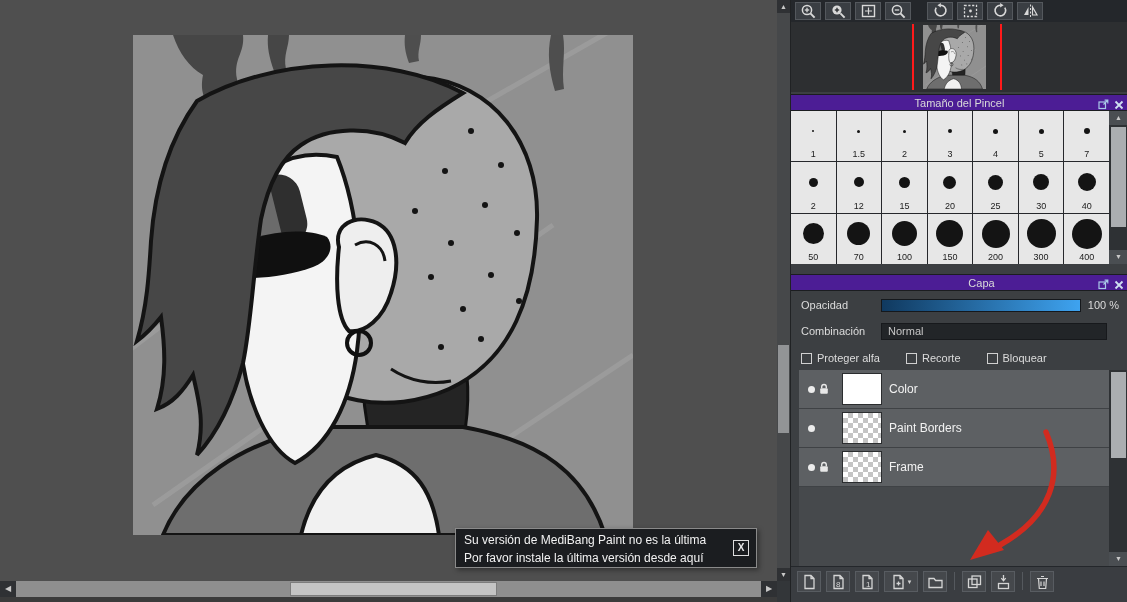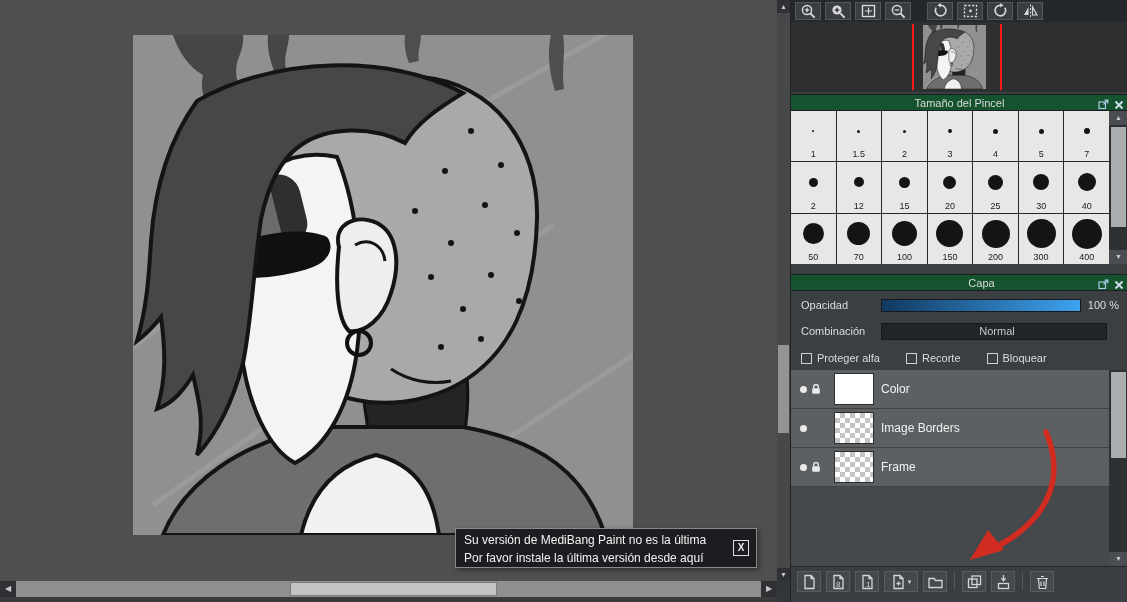--- a/index.html
+++ b/index.html
@@ -30,21 +30,21 @@
   .nav-toolbar{position:absolute;left:0;top:0;width:337px;height:22px;background:#24272b;
       display:flex;align-items:center;gap:4px;padding-left:4px;box-sizing:border-box;}
   .tool-btn{width:26px;height:18px;background:#3a3e43;border:1px solid #54585d;box-sizing:border-box;
       display:flex;align-items:center;justify-content:center;flex:none;}
   .tool-gap{width:8px;flex:none;}
 
   .navigator{position:absolute;left:0;top:22px;width:337px;height:70px;background:#2d2f31;overflow:hidden;}
   .nav-thumb{position:absolute;left:132px;top:3px;width:63px;height:64px;}
   .nav-line{position:absolute;top:2px;width:2px;height:66px;background:#ff1a1a;}
 
-  .panel-header{position:absolute;left:0;width:337px;height:17px;background:#14532d;color:#d9d9d9;
+  .panel-header{position:absolute;left:0;width:337px;height:17px;background:#4c1d95;color:#d9d9d9;
       font-size:11px;text-align:center;line-height:17px;border-top:1px solid #1b1d20;
       border-bottom:1px solid #1b1d20;box-sizing:border-box;}
   .ph-icons{position:absolute;right:4px;top:3px;display:flex;gap:5px;align-items:center;}
   #brush-header{top:94px;}
   #capa-header{top:274px;padding-left:44px;}
 
   
   #brush-grid{position:absolute;left:0;top:111px;width:318px;height:153px;background:#26282c;
       display:grid;grid-template-columns:repeat(7,1fr);grid-template-rows:repeat(3,1fr);gap:1px;}
   .brush-cell{background:#e7e7e7;position:relative;display:flex;align-items:center;justify-content:center;}
@@ -62,28 +62,28 @@
   
   #opacity-row{position:absolute;left:0;top:293px;width:337px;height:26px;text-align:right;}
   .opt-label{position:absolute;left:10px;color:#dcdcdc;font-size:11px;}
   #opacity-slider{position:absolute;left:90px;top:6px;width:200px;height:13px;background:#1b2026;
       border:1px solid #15181c;box-sizing:border-box;}
   #opacity-fill{width:100%;height:100%;background:linear-gradient(to right,#10395f,#3ea3f0);}
   #opacity-value{position:absolute;right:9px;top:6px;color:#dcdcdc;font-size:11px;}
 
   #blend-row{position:absolute;left:0;top:321px;width:337px;height:22px;}
   #blend-select{position:absolute;left:90px;top:2px;width:226px;height:17px;background:#222528;
-      border:1px solid #17191c;box-sizing:border-box;color:#c6c6c6;font-size:11px;line-height:15px;padding-left:6px;text-align:center;}
+      border:1px solid #17191c;box-sizing:border-box;color:#c6c6c6;font-size:11px;line-height:15px;padding-left:6px;}
 
   #check-row{position:absolute;left:0;top:348px;width:337px;height:20px;display:flex;align-items:center;
       gap:26px;padding-left:10px;box-sizing:border-box;}
   .cb-item{display:flex;align-items:flex-end;gap:5px;color:#dcdcdc;font-size:11px;}
   .cb-box{width:11px;height:11px;border:1px solid #d0d0d0;box-sizing:border-box;flex:none;}
 
-  #layer-list{position:absolute;left:0;top:370px;width:318px;height:196px;background:#46494c;overflow:hidden;}
+  #layer-list{position:absolute;left:8px;top:370px;width:318px;height:196px;background:#46494c;overflow:hidden;}
   .layer-row{position:relative;height:39px;background:#5d6063;border-bottom:1px solid #3f4245;box-sizing:border-box;}
   .layer-row.selected{background:linear-gradient(#4c9ae0,#3780c6);}
   .eye{position:absolute;left:9px;top:16px;width:7px;height:7px;border-radius:50%;background:#ececec;}
   .lock{position:absolute;left:20px;top:13px;display:flex;}
   .thumb{position:absolute;left:43px;top:3px;width:40px;height:32px;border:1px solid #2b2d2f;
       box-sizing:border-box;background:#fff;overflow:hidden;}
   .thumb.transparent{background-image:linear-gradient(45deg,#c4c4c4 25%,transparent 25%,transparent 75%,#c4c4c4 75%),
       linear-gradient(45deg,#c4c4c4 25%,transparent 25%,transparent 75%,#c4c4c4 75%);
       background-size:10px 10px;background-position:0 0,5px 5px;background-color:#fff;}
   .layer-name{position:absolute;left:90px;top:12px;color:#f2f2f2;font-size:12px;}
@@ -403,21 +403,21 @@
               <path d="M2.7 5.2 V3.8 a2.3 2.3 0 0 1 4.6 0 V5.2" fill="none" stroke="#e8e8e8" stroke-width="1.4"></path>
               <rect x="1.2" y="5.2" width="7.6" height="5.6" rx="1" fill="#e8e8e8"></rect>
             </svg>
           </span>
           <div class="thumb"></div>
           <span class="layer-name">Color</span>
         </div>
         <div class="layer-row">
           <span class="eye"></span>
           <div class="thumb transparent"></div>
-          <span class="layer-name">Image Borders</span>
+          <span class="layer-name">Paint Borders</span>
         </div>
         <div class="layer-row">
           <span class="eye"></span>
           <span class="lock">
             <svg width="10" height="12" viewBox="0 0 10 12">
               <path d="M2.7 5.2 V3.8 a2.3 2.3 0 0 1 4.6 0 V5.2" fill="none" stroke="#e8e8e8" stroke-width="1.4"></path>
               <rect x="1.2" y="5.2" width="7.6" height="5.6" rx="1" fill="#e8e8e8"></rect>
             </svg>
           </span>
           <div class="thumb transparent"></div>

